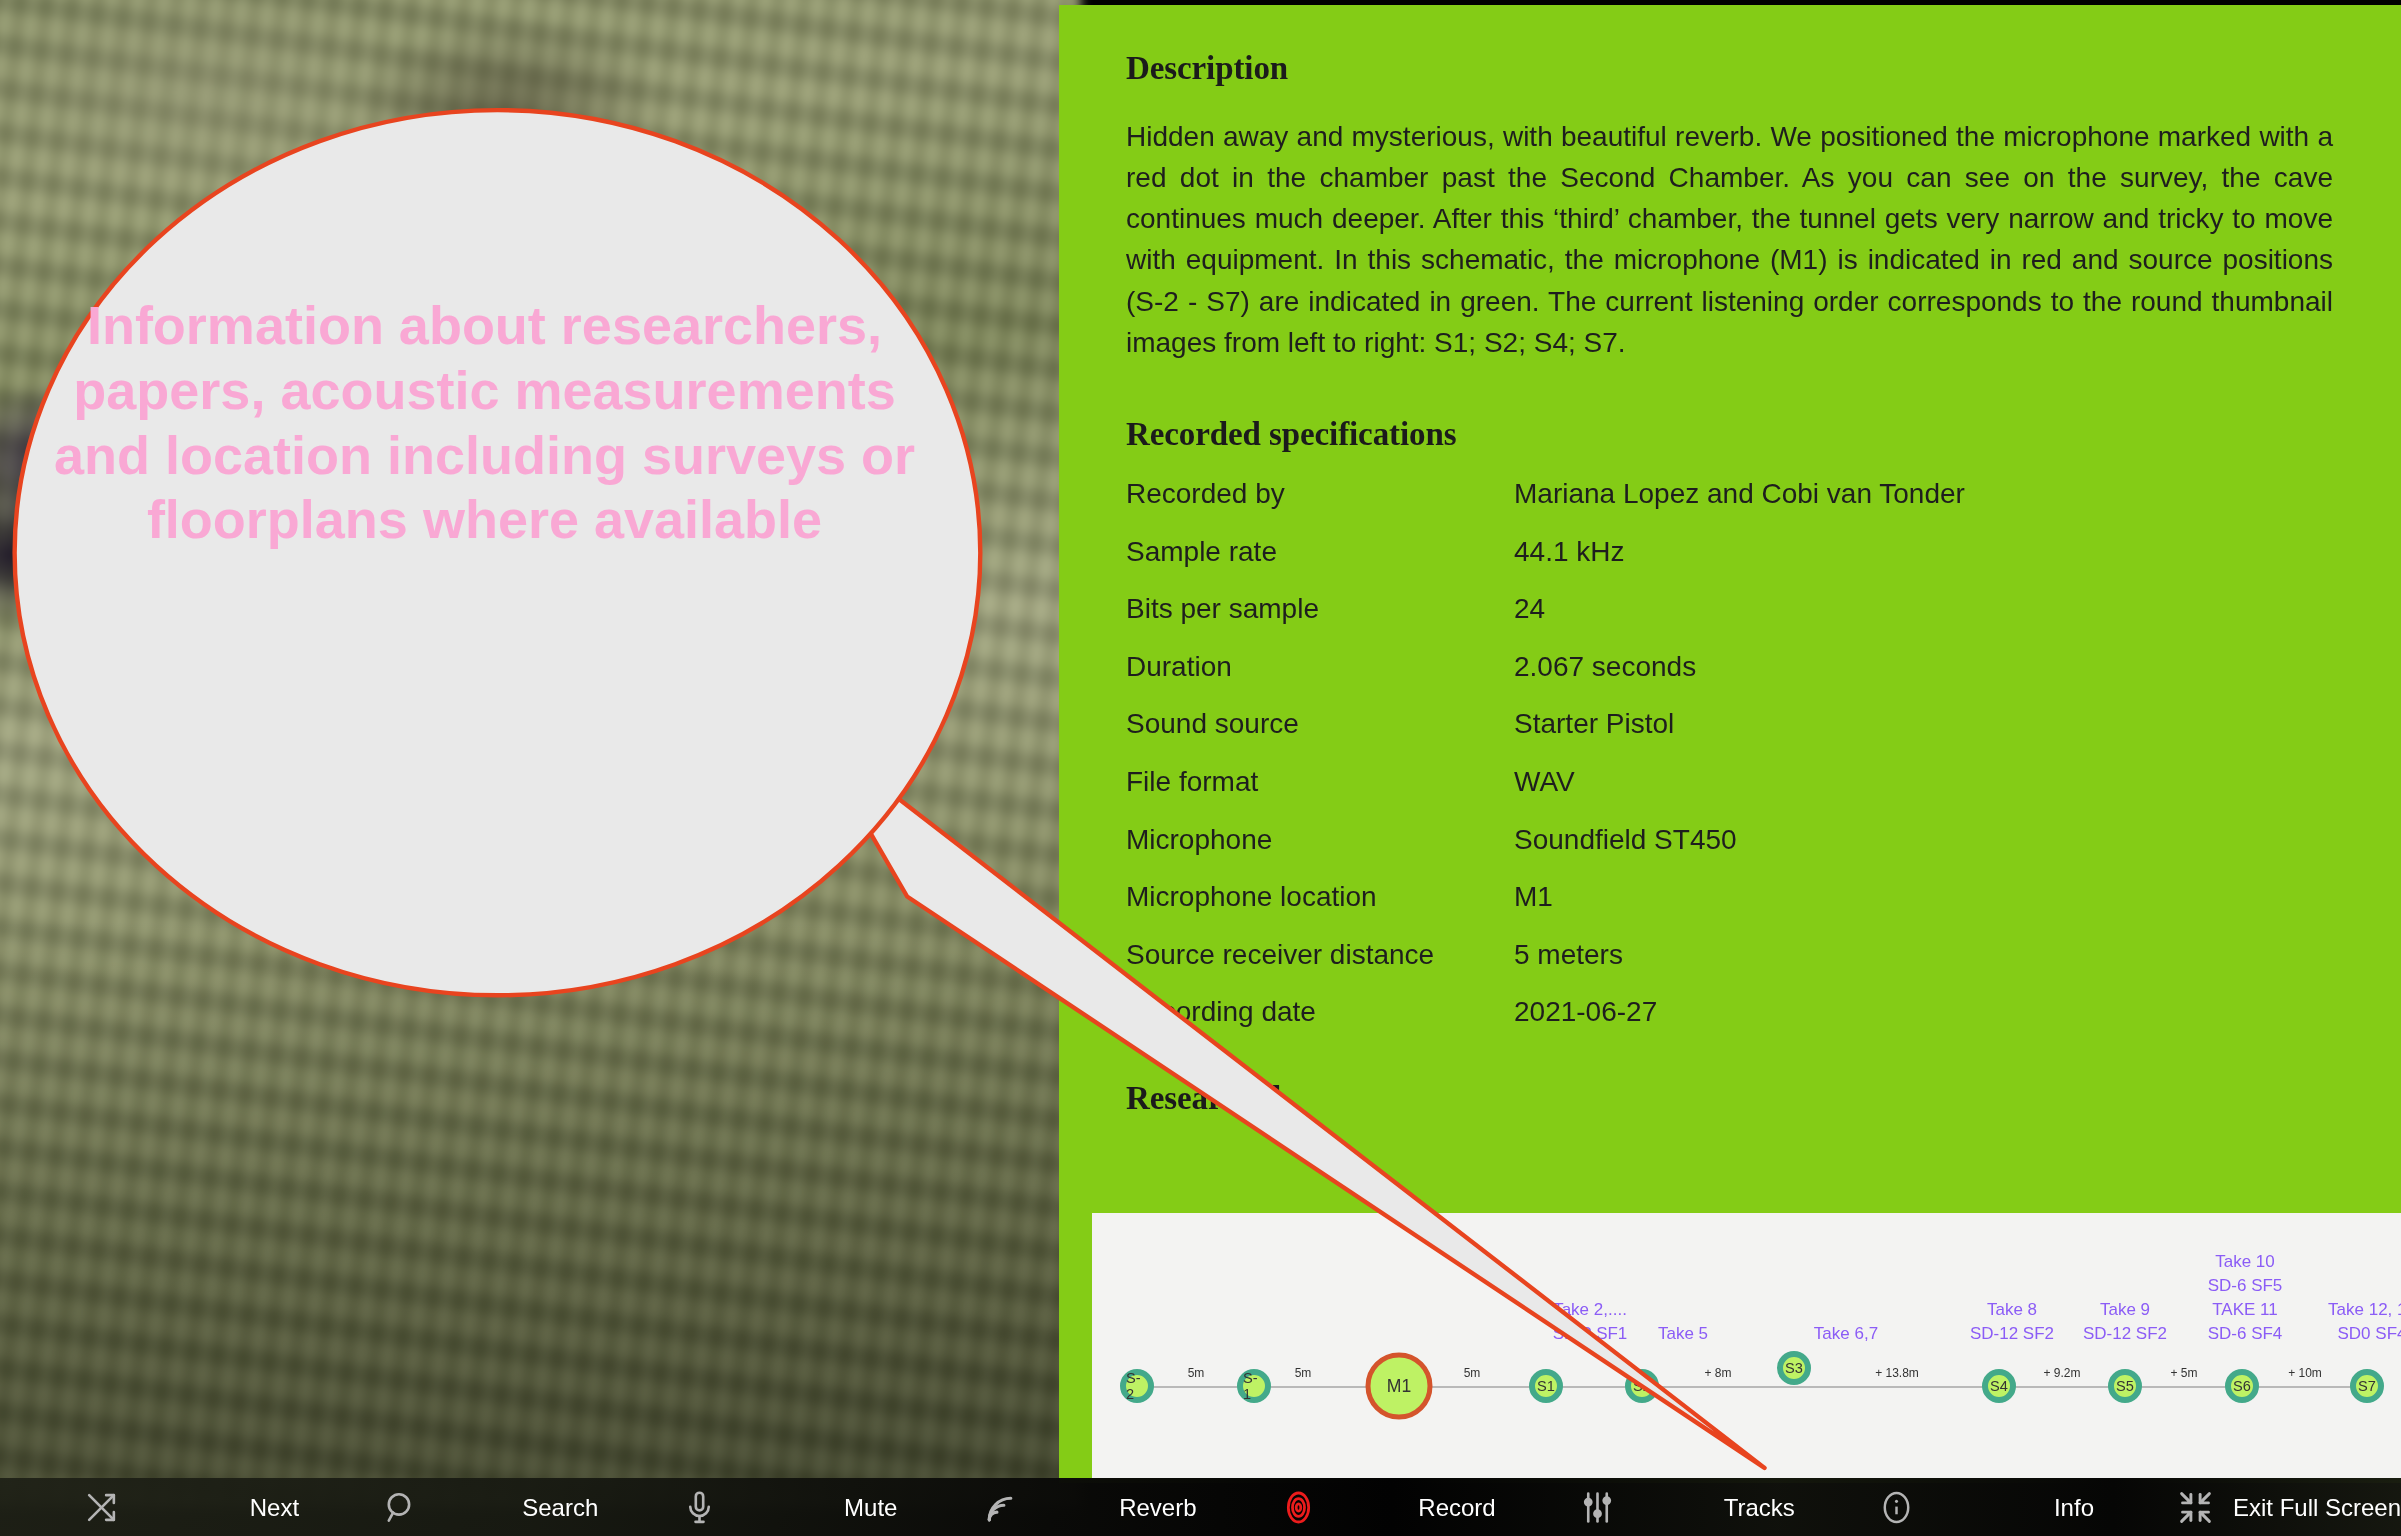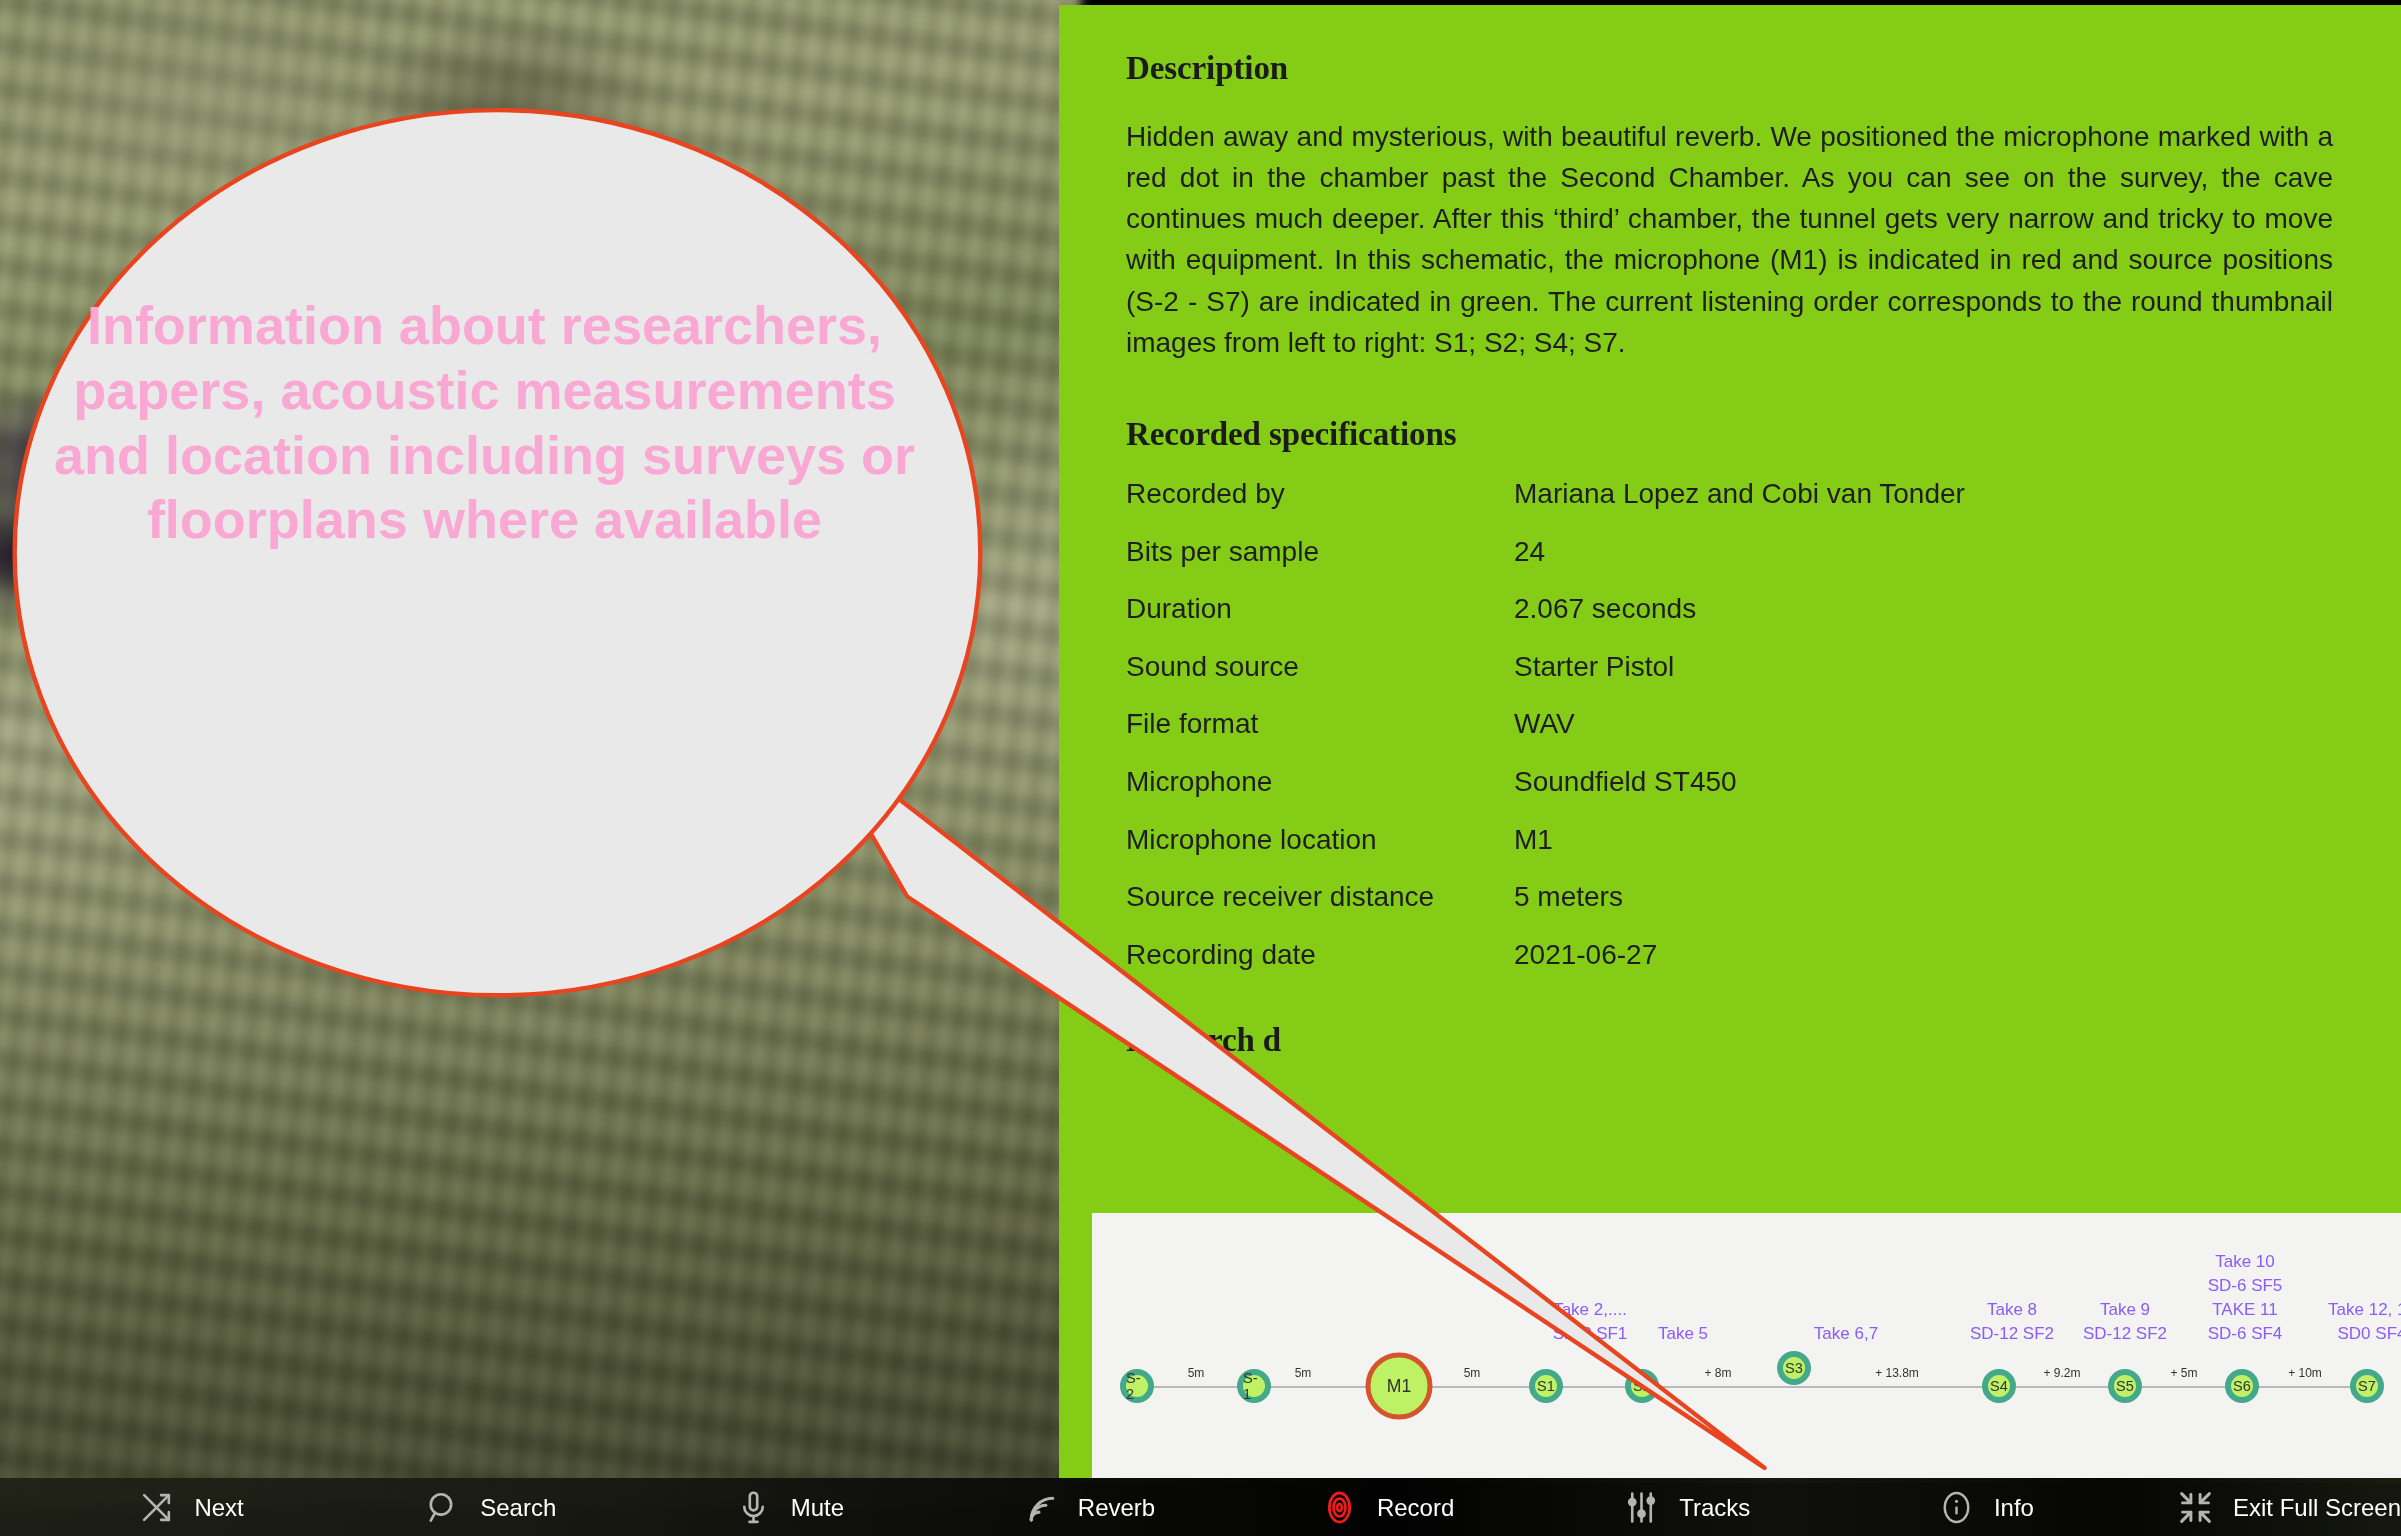--- a/index.html
+++ b/index.html
@@ -88,21 +88,21 @@
   
   #toolbar {
     position:absolute; left:0; bottom:0; width:2401px; height:59px;
     display:flex; align-items:center;
     background:
       linear-gradient(90deg, rgba(30,32,22,.96) 0%, rgba(24,26,18,.97) 22%,
         rgba(10,10,8,.98) 44%, rgba(2,2,2,1) 58%, rgba(16,17,12,.97) 74%,
         rgba(6,6,5,1) 88%, rgba(22,24,16,.97) 100%);
   }
   .tb-item {
-    flex:1 1 0; display:flex; align-items:center; justify-content:center;
+    flex:1 1 0; display:flex; align-items:center; justify-content:space-between;
     gap:19px; padding-left:83px; cursor:pointer;
   }
   .tb-item .lbl { color:#fff; font-size:24px; white-space:nowrap; }
   .tb-item svg { display:block; }
 </style>
 </head>
 <body>
 
 <div id="stage">
 
@@ -113,20 +113,24 @@
     <div class="panel-inner">
       <h2 class="sec">Description</h2>
       <p id="desc-body">Hidden away and mysterious, with beautiful reverb. We positioned the microphone marked with a red dot in the chamber past the Second Chamber. As you can see on the survey, the cave continues much deeper. After this ‘third’ chamber, the tunnel gets very narrow and tricky to move with equipment. In this schematic, the microphone (M1) is indicated in red and source positions (S-2 - S7) are indicated in green. The current listening order corresponds to the round thumbnail images from left to right: S1; S2; S4; S7.</p>
 
       <h2 class="sec" id="tech-head">Recorded specifications</h2>
       <table class="spec">
         <tbody id="spec-body">
             <tr>
               <td class="k">Recorded by</td>
               <td>Mariana Lopez and Cobi van Tonder</td>
+            </tr>
+            <tr>
+              <td class="k">Sample rate</td>
+              <td>44.1 kHz</td>
             </tr>
             <tr>
               <td class="k">Bits per sample</td>
               <td>24</td>
             </tr>
             <tr>
               <td class="k">Duration</td>
               <td>2.067 seconds</td>
             </tr>
             <tr>

